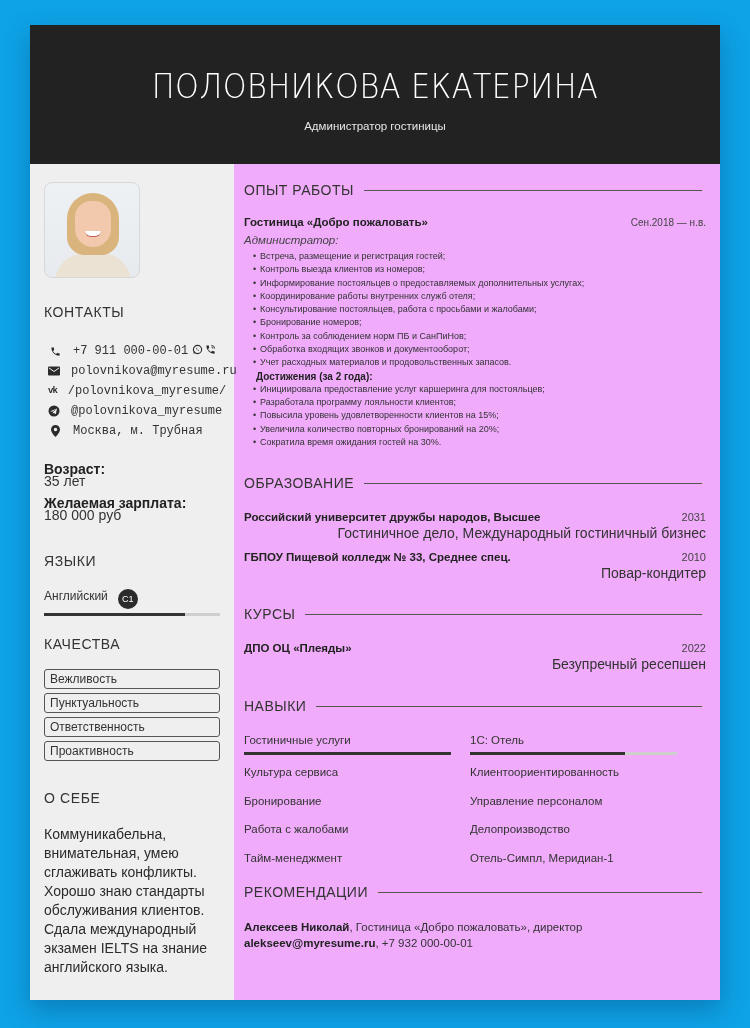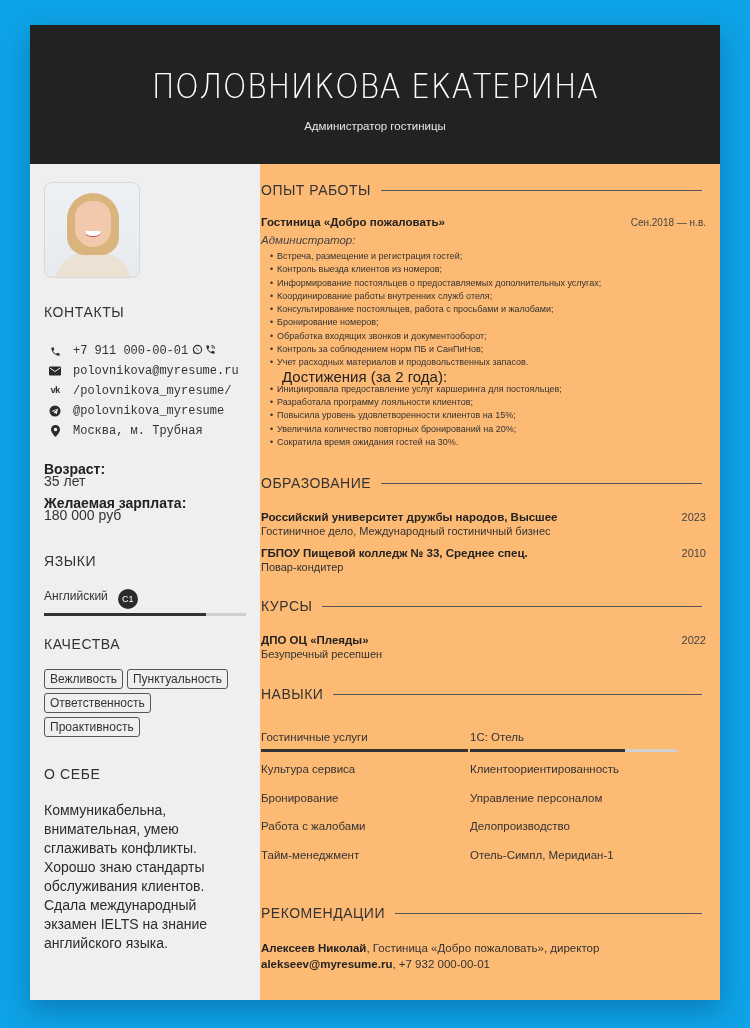--- a/index.html
+++ b/index.html
@@ -7,21 +7,21 @@
   body {
     background: #0ea2e6;
     font-family: "Liberation Sans", "DejaVu Sans", sans-serif;
     color: #2b2b2b;
     position: relative;
   }
   .page {
     position: absolute;
     left: 30px; top: 25px;
     width: 690px; height: 975px;
-    background: #fdba74;
+    background: #f0abfc;
     box-shadow: 0 10px 24px rgba(0,60,110,0.35);
     overflow: hidden;
   }
   .header {
     height: 139px;
     background: #222222;
     color: #ffffff;
     text-align: center;
     padding-top: 42px;
   }
@@ -32,27 +32,27 @@
     font-family: "DejaVu Sans", sans-serif;
     transform: scaleX(0.92);
   }
   .header .position {
     margin-top: 14px;
     font-size: 11.5px;
     color: #e6e6e6;
   }
   .cols { display: flex; height: 836px; }
   .sidebar {
-    width: 230px;
+    width: 204px;
     background: #efefef;
     padding: 18px 14px 0 14px;
   }
   .main {
     flex: 1;
-    padding: 18px 14px 0 1px;
+    padding: 18px 14px 0 10px;
   }
   .photo {
     width: 96px; height: 96px;
     border-radius: 8px;
     border: 1px solid #d8d8d8;
     background: linear-gradient(180deg, #eef1f4 0%, #e7eaee 100%);
     position: relative;
     overflow: hidden;
   }
   .photo .hair {
@@ -97,47 +97,47 @@
   .kv .k { font-weight: bold; color: #222; }
   .kv .v { color: #333; }
   .lang-row { display: flex; align-items: flex-start; font-size: 12px; color: #333; margin-top: 20px; }
   .lang-badge {
     display: inline-flex; align-items: center; justify-content: center;
     width: 20px; height: 20px; border-radius: 50%;
     background: #2b2b2b; color: #fff; font-size: 9px; margin-left: 10px;
   }
   .bar { position: relative; height: 3px; background: #cfcfcf; margin-top: 4px; }
   .bar .fill { position: absolute; left: 0; top: 0; height: 3px; background: #333; }
-  .tags { display: flex; flex-wrap: wrap; gap: 4px 4px; margin-top: 17px; }
+  .tags { display: flex; flex-wrap: wrap; gap: 4px 4px; margin-top: 17px; flex-direction: column; }
   .tag {
     border: 1px solid #555;
     border-radius: 3px;
     font-size: 12px;
     padding: 2px 5px;
     color: #333;
     background: transparent;
   }
   .about { margin-top: 19px; font-size: 14px; line-height: 19px; color: #2b2b2b; }
 
   .sec-title { display: flex; align-items: center; font-size: 14px; letter-spacing: 0.5px; color: #333; }
   .sec-title .line { flex: 1; height: 1px; background: #555; margin-left: 10px; margin-right: 4px; }
   .job-head { display: flex; justify-content: space-between; align-items: baseline; margin-top: 18px; }
   .job-title { font-size: 11.5px; font-weight: bold; color: #222; }
   .job-date { font-size: 10px; color: #444; }
   .job-role { font-style: italic; font-size: 11.5px; color: #444; margin-top: 6px; }
   ul.duties { list-style: none; margin-top: 4px; }
   ul.duties li { font-size: 9px; line-height: 13.3px; color: #333; padding-left: 16px; position: relative; }
   ul.duties li::before { content: "•"; position: absolute; left: 9px; top: 0; }
-  .ach-title { font-size: 15px; font-weight: normal; color: #222; margin-left: 21px; line-height: 13px; }
+  .ach-title { font-size: 10px; font-weight: bold; color: #222; margin-left: 12px; line-height: 13px; }
   .edu-item { margin-top: 0; }
   .edu-head { display: flex; justify-content: space-between; align-items: baseline; }
   .edu-name { font-size: 11.5px; font-weight: bold; color: #222; }
   .edu-year { font-size: 11px; color: #444; }
-  .edu-sub { font-size: 11px; color: #333; margin-top: 2px; }
-  .skills { display: grid; grid-template-columns: 207px 207px; column-gap: 2px; margin-top: 29px; }
+  .edu-sub { font-size: 14px; color: #333; margin-top: 2px; text-align: right; }
+  .skills { display: grid; grid-template-columns: 207px 207px; column-gap: 19px; margin-top: 20px; }
   .skill { font-size: 11.5px; color: #333; height: 28.5px; }
   .skill.with-bar { height: 32px; }
   .skill .bar { margin-top: 6px; }
   .ref { font-size: 11.5px; color: #333; line-height: 16px; margin-top: 19px; }
   .ref b { color: #222; }
 </style>
 </head>
 <body>
 
 <div class="page">
@@ -256,42 +256,42 @@
           <span class="job-date">Сен.2018 — н.в.</span>
         </div>
         <div class="job-role">Администратор:</div>
         <ul class="duties">
           <li>Встреча, размещение и регистрация гостей;</li>
           <li>Контроль выезда клиентов из номеров;</li>
           <li>Информирование постояльцев о предоставляемых дополнительных услугах;</li>
           <li>Координирование работы внутренних служб отеля;</li>
           <li>Консультирование постояльцев, работа с просьбами и жалобами;</li>
           <li>Бронирование номеров;</li>
+          <li>Контроль за соблюдением норм ПБ и СанПиНов;</li>
           <li>Обработка входящих звонков и документооборот;</li>
-          <li>Контроль за соблюдением норм ПБ и СанПиНов;</li>
           <li>Учет расходных материалов и продовольственных запасов.</li>
         </ul>
         <div class="ach-title">Достижения (за 2 года):</div>
         <ul class="duties" style="margin-top:0">
           <li>Инициировала предоставление услуг каршеринга для постояльцев;</li>
           <li>Разработала программу лояльности клиентов;</li>
           <li>Повысила уровень удовлетворенности клиентов на 15%;</li>
           <li>Увеличила количество повторных бронирований на 20%;</li>
           <li>Сократила время ожидания гостей на 30%.</li>
         </ul>
       </div>
 
       <div class="sec-title" style="margin-top:26px">
         <span>ОБРАЗОВАНИЕ</span>
         <span class="line"></span>
       </div>
       <div class="edu-item" style="margin-top:20px">
         <div class="edu-head">
           <span class="edu-name">Российский университет дружбы народов, Высшее</span>
-          <span class="edu-year">2023</span>
+          <span class="edu-year">2031</span>
         </div>
         <div class="edu-sub">Гостиничное дело, Международный гостиничный бизнес</div>
       </div>
       <div class="edu-item" style="margin-top:10px">
         <div class="edu-head">
           <span class="edu-name">ГБПОУ Пищевой колледж № 33, Среднее спец.</span>
           <span class="edu-year">2010</span>
         </div>
         <div class="edu-sub">Повар-кондитер</div>
       </div>
@@ -328,21 +328,21 @@
         <div class="skill">Культура сервиса</div>
         <div class="skill">Клиентоориентированность</div>
         <div class="skill">Бронирование</div>
         <div class="skill">Управление персоналом</div>
         <div class="skill">Работа с жалобами</div>
         <div class="skill">Делопроизводство</div>
         <div class="skill">Тайм-менеджмент</div>
         <div class="skill">Отель-Симпл, Меридиан-1</div>
       </div>
 
-      <div class="sec-title" style="margin-top:28px">
+      <div class="sec-title" style="margin-top:4px">
         <span>РЕКОМЕНДАЦИИ</span>
         <span class="line"></span>
       </div>
       <div class="ref">
         <div>
           <b>Алексеев Николай</b><span>, Гостиница «Добро пожаловать», директор</span>
         </div>
         <div>
           <b>alekseev@myresume.ru</b><span>, +7 932 000-00-01</span>
         </div>

